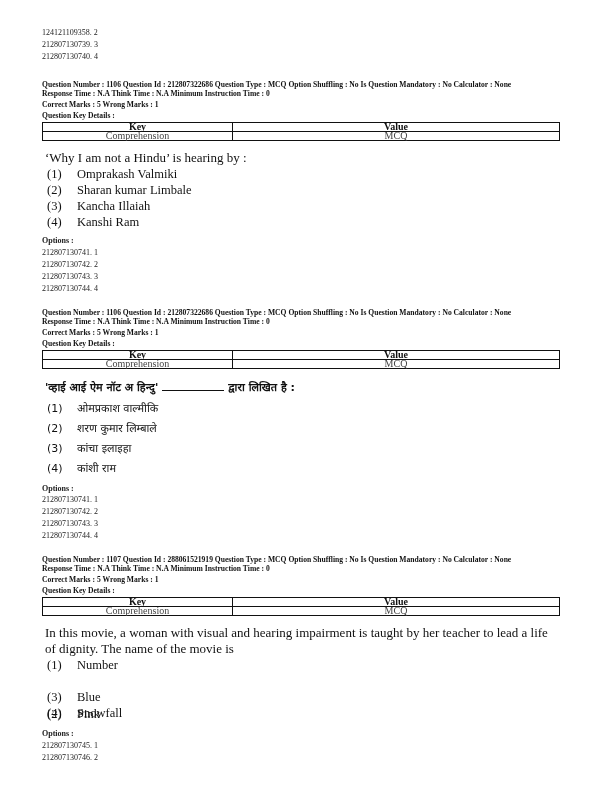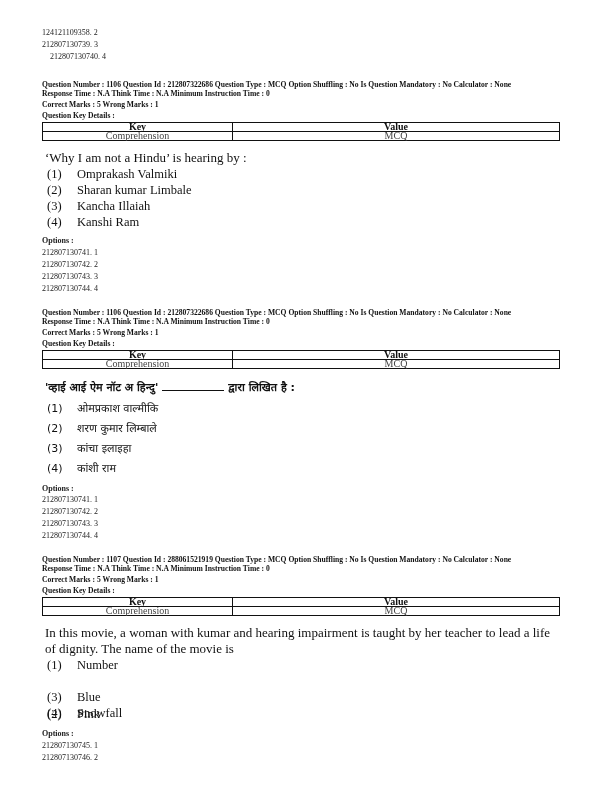--- a/index.html
+++ b/index.html
@@ -93,21 +93,21 @@
       vertical-align: baseline;
     }
   </style>
 </head>
 <body>
 
 <div class="page">
 
   <div class="small-line" style="top:28px;">124121109358. 2</div>
   <div class="small-line" style="top:40px;">212807130739. 3</div>
-  <div class="small-line" style="top:52px;margin-left:8px;">212807130740. 4</div>
+  <div class="small-line" style="top:52px;">212807130740. 4</div>
 
   <div>
     <div class="meta-line" style="top:80px;">Question Number : 1106 Question Id : 212807322686 Question Type : MCQ Option Shuffling : No Is Question Mandatory : No Calculator : None</div>
     <div class="meta-line" style="top:89px;">Response Time : N.A Think Time : N.A Minimum Instruction Time : 0</div>
     <div class="meta-line" style="top:100px;">Correct Marks : 5 Wrong Marks : 1</div>
     <div class="meta-line" style="top:111px;">Question Key Details :</div>
     <table class="kv-table" style="top:122px;">
       <tbody>
           <tr class="head">
         <td class="k">Key</td>
@@ -188,21 +188,21 @@
           <tr class="head">
         <td class="k">Key</td>
         <td>Value</td>
       </tr>
       <tr class="body">
         <td class="k">Comprehension</td>
         <td>MCQ</td>
       </tr>
     </tbody>
       </table>
-    <div class="question-text" style="top:625px;">In this movie, a woman with kumar and hearing impairment is taught by her teacher to lead a life</div>
+    <div class="question-text" style="top:625px;">In this movie, a woman with visual and hearing impairment is taught by her teacher to lead a life</div>
     <div class="question-text" style="top:641px;">of dignity. The name of the movie is</div>
     <div class="choice" style="top:657px;">
       <span class="num">(1)</span><span>Number</span>
     </div>
     <div class="choice" style="top:706px;">
       <span class="num">(2)</span><span>Pink</span>
     </div>
     <div class="choice" style="top:689px;">
       <span class="num">(3)</span><span>Blue</span>
     </div>

